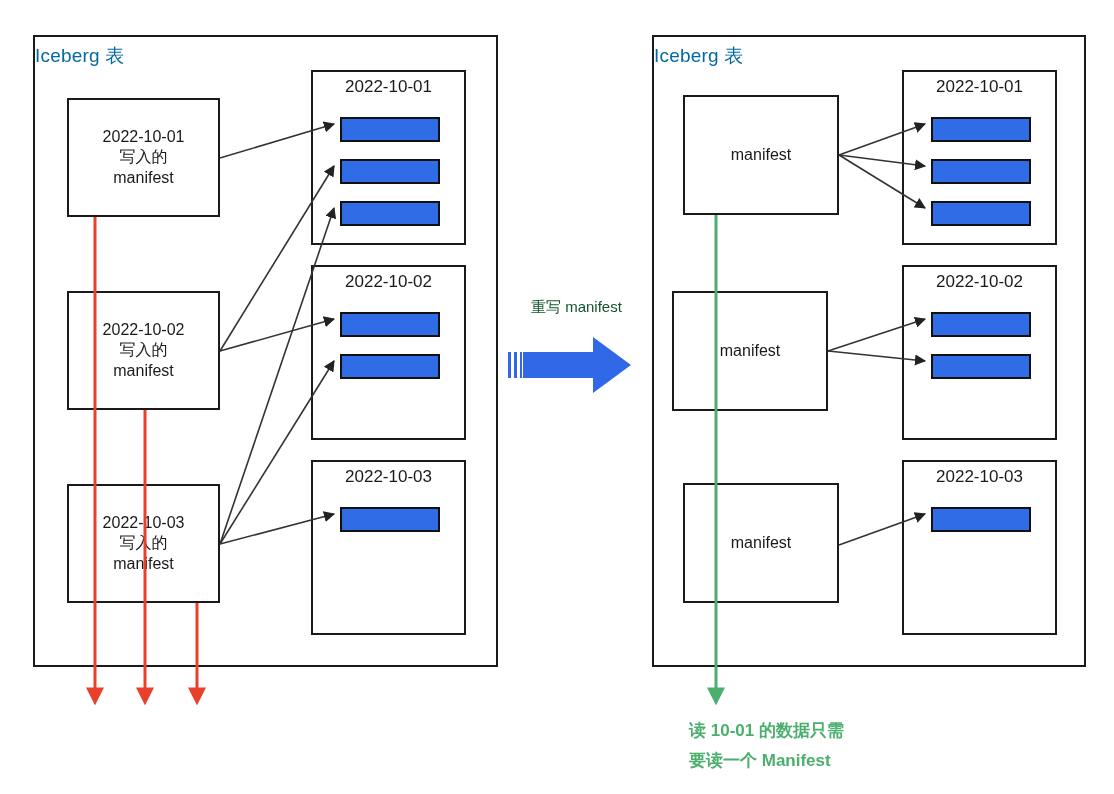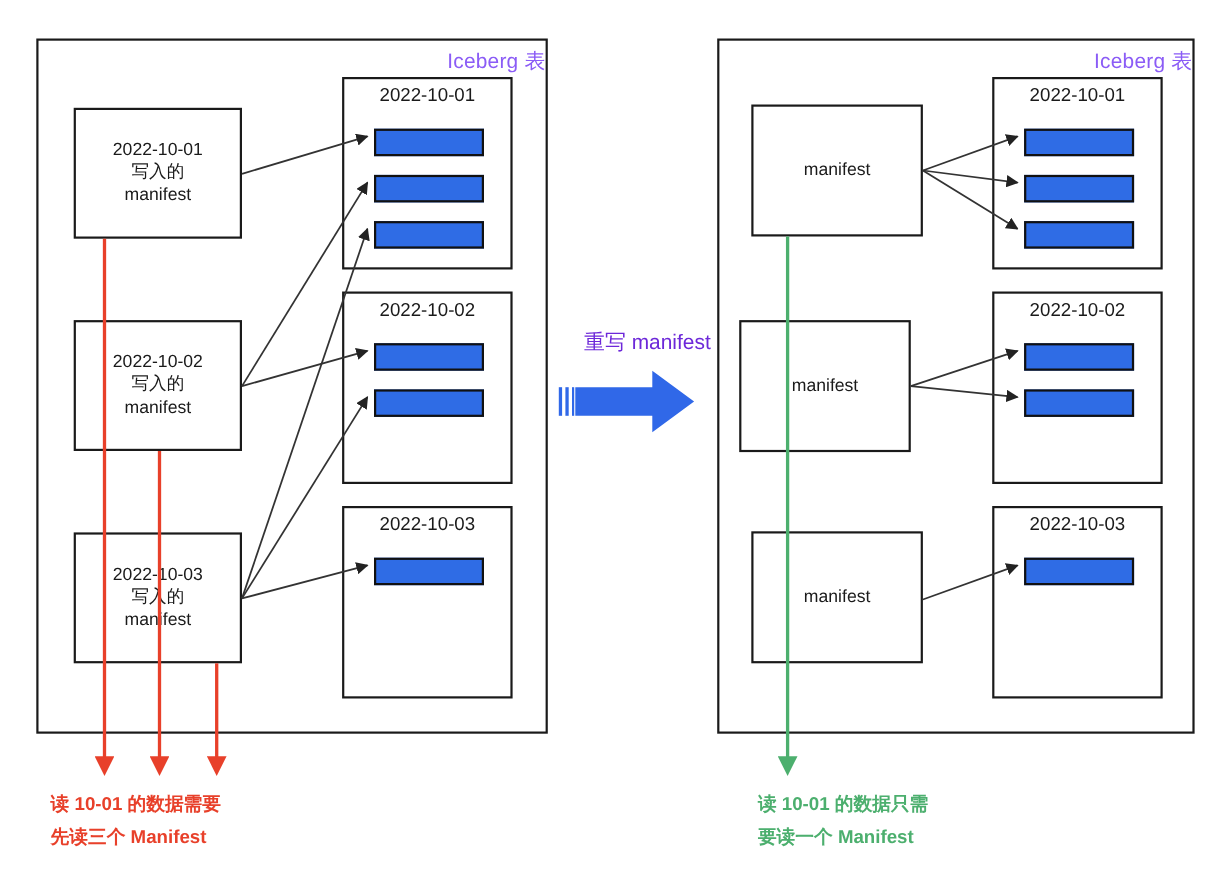--- a/index.html
+++ b/index.html
@@ -31,23 +31,23 @@
     position: absolute;
     border: 2px solid #1a1a1a;
     background: #ffffff;
     box-sizing: border-box;
   }
   .panel-title {
     position: absolute;
     top: 6px;
     left: 0;
     width: 100%;
-    text-align: right;
+    text-align: left;
     font-size: 19px;
-    color: #8b5cf6;
+    color: #0369a1;
     letter-spacing: 0.2px;
   }
   .mbox {
     position: absolute;
     border: 2px solid #1a1a1a;
     background: #ffffff;
     box-sizing: border-box;
     display: flex;
     align-items: center;
     justify-content: center;
@@ -87,22 +87,22 @@
     font-weight: bold;
     line-height: 1.75;
     white-space: nowrap;
     z-index: 5;
   }
   .caption span { display: block; }
   .caption.red { color: #E8402A; }
   .caption.green { color: #4CAF6E; margin-left: 23px; }
   .mid-label {
     position: absolute;
-    font-size: 19px;
-    color: #6d28d9;
+    font-size: 15px;
+    color: #14532d;
     white-space: nowrap;
     z-index: 5;
   }
   .big-arrow {
     position: absolute;
     z-index: 4;
   }
 </style>
 </head>
 <body>
@@ -270,23 +270,19 @@
 
   <div class="mid-label" style="left:531px; top:298px;">重写 manifest</div>
 
   <svg class="big-arrow" viewBox="0 0 130 70" width="130" height="70" xmlns="http://www.w3.org/2000/svg" style="left:505px; top:330px;">
     <path d="M 18 22 L 88 22 L 88 7 L 126 35 L 88 63 L 88 48 L 18 48 Z" fill="#3068E8"></path>
     <rect x="3" y="22" width="3" height="26" fill="#3068E8"></rect>
     <rect x="9" y="22" width="3" height="26" fill="#3068E8"></rect>
     <rect x="15" y="22" width="2" height="26" fill="#3068E8"></rect>
   </svg>
 
-  <div class="caption red" style="left:46px; top:716px;">
-    <span>读 10-01 的数据需要</span>
-    <span>先读三个 Manifest</span>
-  </div>
 
   <div class="caption green" style="left:666px; top:716px;">
     <span>读 10-01 的数据只需</span>
     <span>要读一个 Manifest</span>
   </div>
 
 </div>
 
 </body></html>

